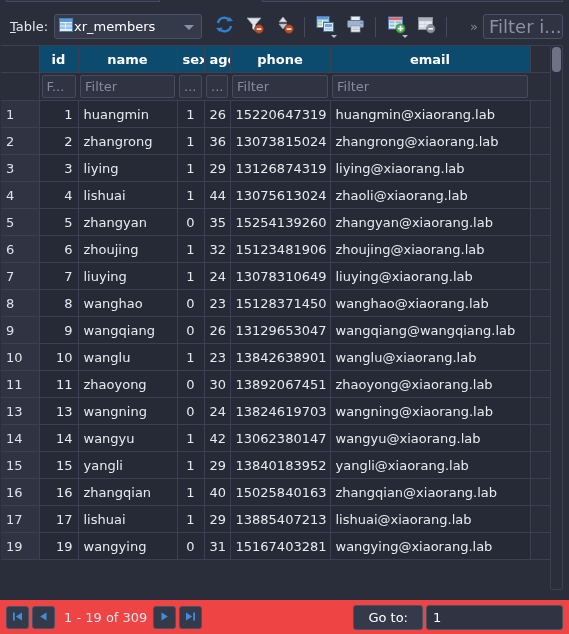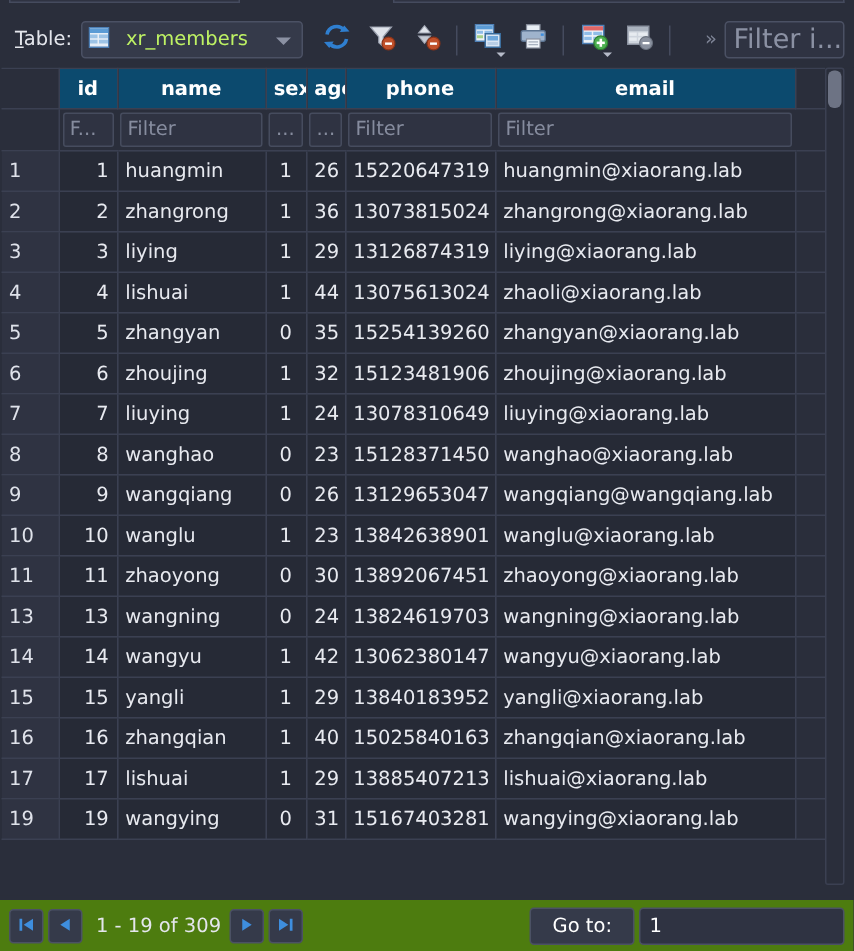--- a/index.html
+++ b/index.html
@@ -40,21 +40,21 @@
   .combo {
     display: flex; align-items: center;
     height: 25px; width: 148px;
     background: #353a4a;
     border: 1px solid #4b5164;
     border-radius: 3px;
     padding: 0 2px 0 4px;
     position: relative;
   }
   .combo .combo-text {
-    font-size: 13px; color: #bef264; margin-left: 11px;
+    font-size: 13px; color: #ffffff; margin-left: 1px;
     white-space: nowrap; overflow: hidden;
   }
   .combo .combo-arrow {
     position: absolute; right: 7px; top: 50%;
     margin-top: -2px;
     width: 0; height: 0;
     border-left: 5px solid transparent;
     border-right: 5px solid transparent;
     border-top: 5px solid #8b91a3;
   }
@@ -193,21 +193,21 @@
     position: absolute; left: 1px; top: 1px;
     width: 9px; height: 25px;
     background: #6d7384;
     border-radius: 4px;
   }
 
   
   #statusbar {
     position: absolute; left: 0; bottom: 0;
     width: 569px; height: 34px;
-    background: #4d7c0f;
+    background: #ef4444;
     display: flex; align-items: center;
     padding: 0 6px;
   }
   .nav-btn {
     width: 23px; height: 23px;
     background: #353a4a;
     border: 1px solid #4b5164;
     border-radius: 3px;
     display: flex; align-items: center; justify-content: center;
     margin-right: 3px;

